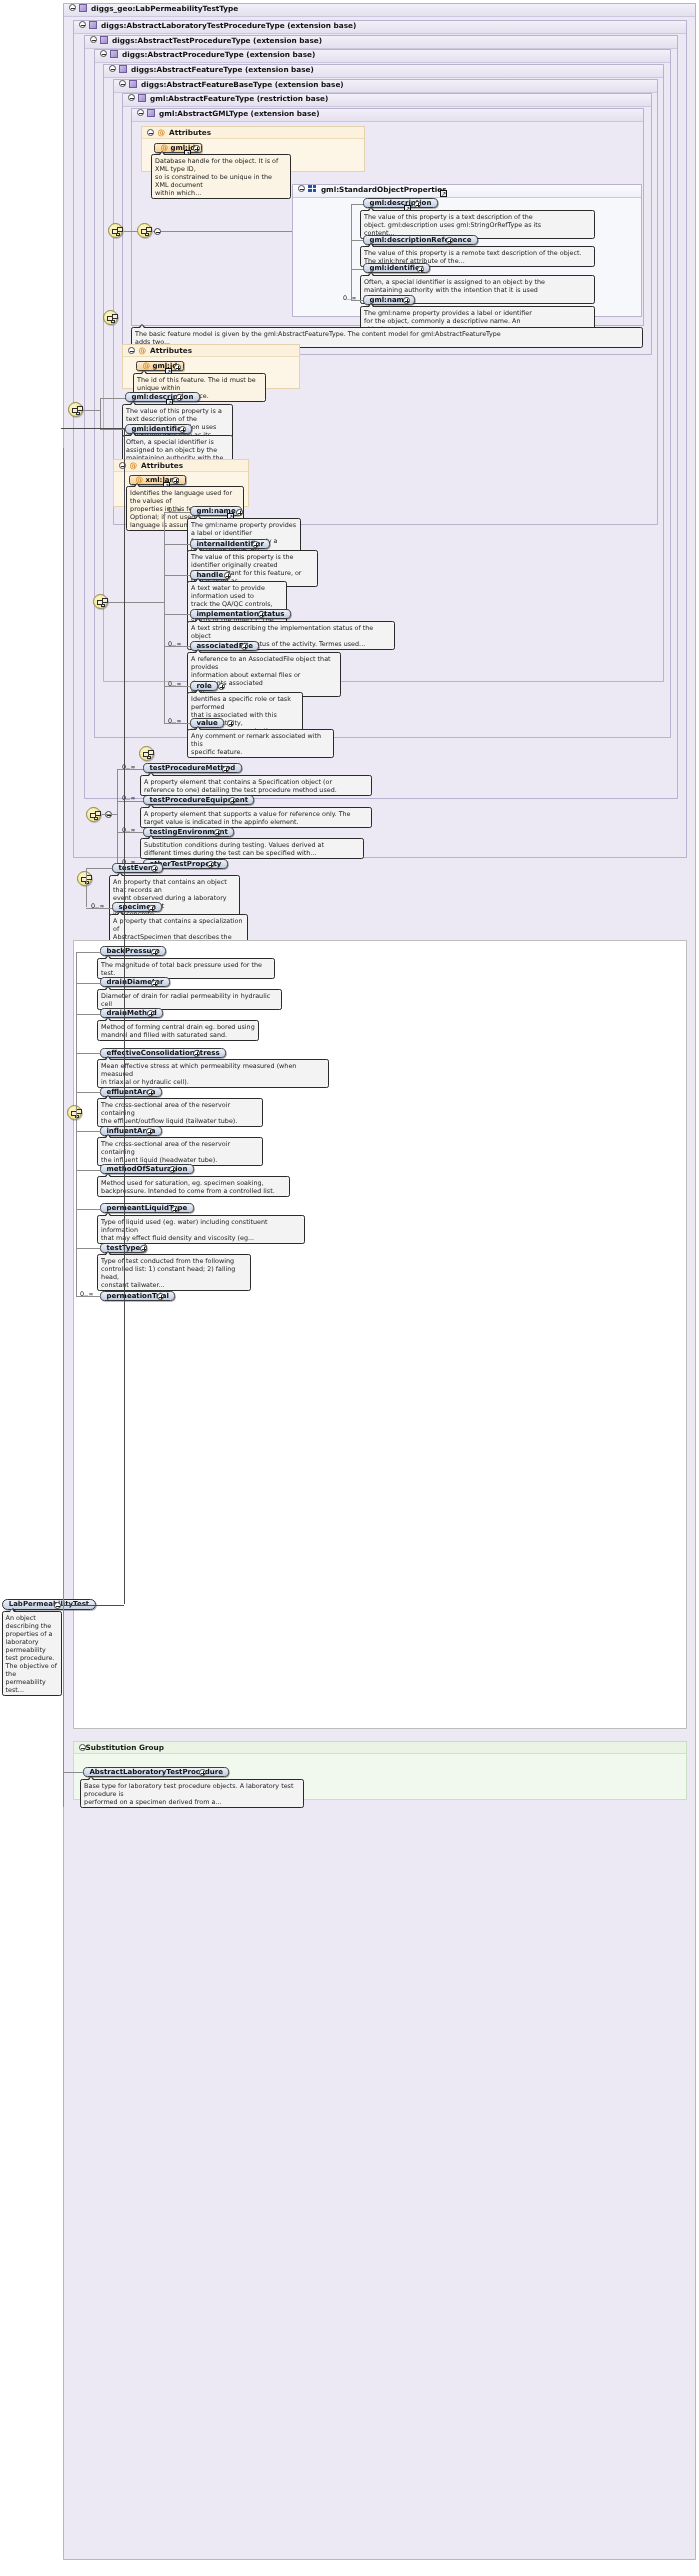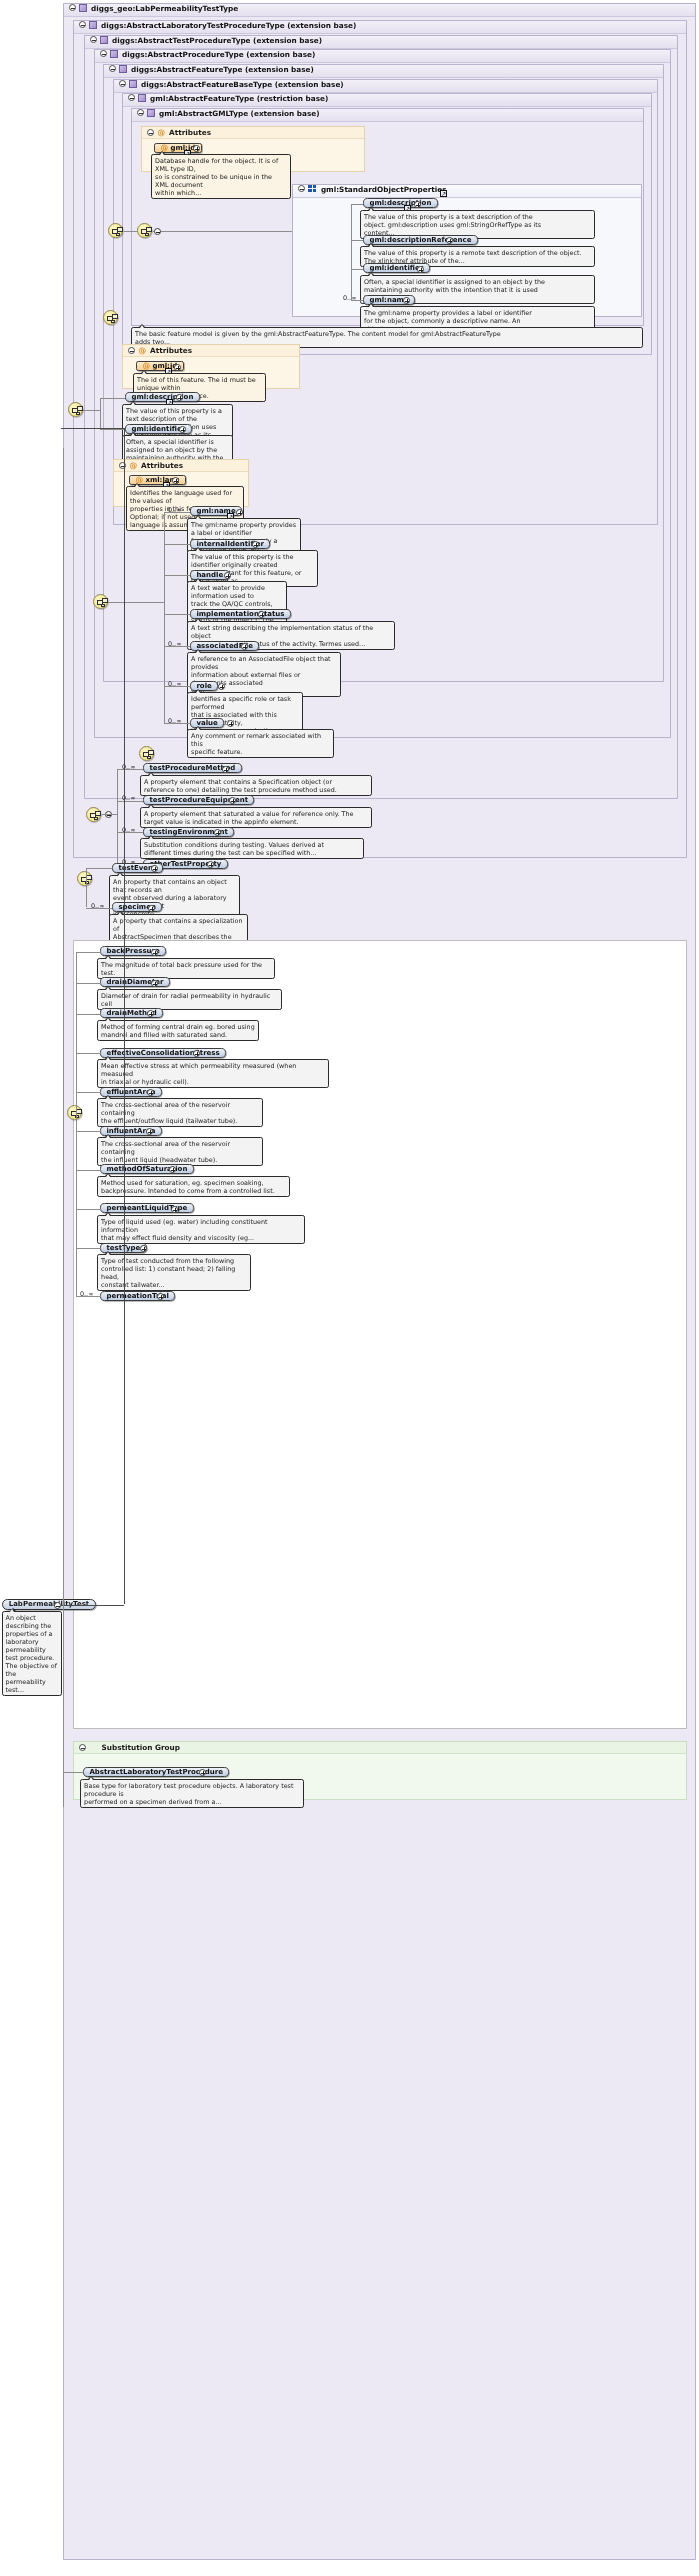--- a/index.html
+++ b/index.html
@@ -67,21 +67,21 @@
   }
 
   
   .subbox{
     position:absolute;
     border:0.8px solid #c8ddc1;
     background:#f1f8ee;
   }
   .subbox > .shead{
     height:12.4px;background:#eaf4e5;border-bottom:0.8px solid #cfe2c8;
-    display:flex;align-items:center;gap:16px;padding-left:4.6px;
+    display:flex;align-items:center;gap:0;padding-left:4.6px;
     font-weight:bold;font-size:7.3px;
   }
 
   
   .pill{
     position:absolute;
     height:10px;
     border:0.8px solid #3c3c3c;
     border-radius:4.6px;
     background:linear-gradient(to bottom,#eef2f9,#bfcde3);
@@ -474,21 +474,21 @@
 </div>
 <div class="tgl p" style="left:222px;top:766px;"></div>
 <div class="doc" style="left:140px;top:775px;width:232px;">A property element that contains a Specification object (or
 reference to one) detailing the test procedure method used.</div>
 
 <div class="occ" style="left:122px;top:794px;">0..∞</div>
 <div class="pill" style="left:143px;top:795px;">
   <span>testProcedureEquipment</span>
 </div>
 <div class="tgl p" style="left:229px;top:797px;"></div>
-<div class="doc" style="left:140px;top:807px;width:232px;">A property element that saturated a value for reference only. The
+<div class="doc" style="left:140px;top:807px;width:232px;">A property element that supports a value for reference only. The
 target value is indicated in the appinfo element.</div>
 
 <div class="occ" style="left:122px;top:826px;">0..∞</div>
 <div class="pill" style="left:143px;top:827px;">
   <span>testingEnvironment</span>
 </div>
 <div class="tgl p" style="left:214px;top:829px;"></div>
 <div class="doc" style="left:140px;top:838px;width:224px;">Substitution conditions during testing. Values derived at
 different times during the test can be specified with...</div>
 

